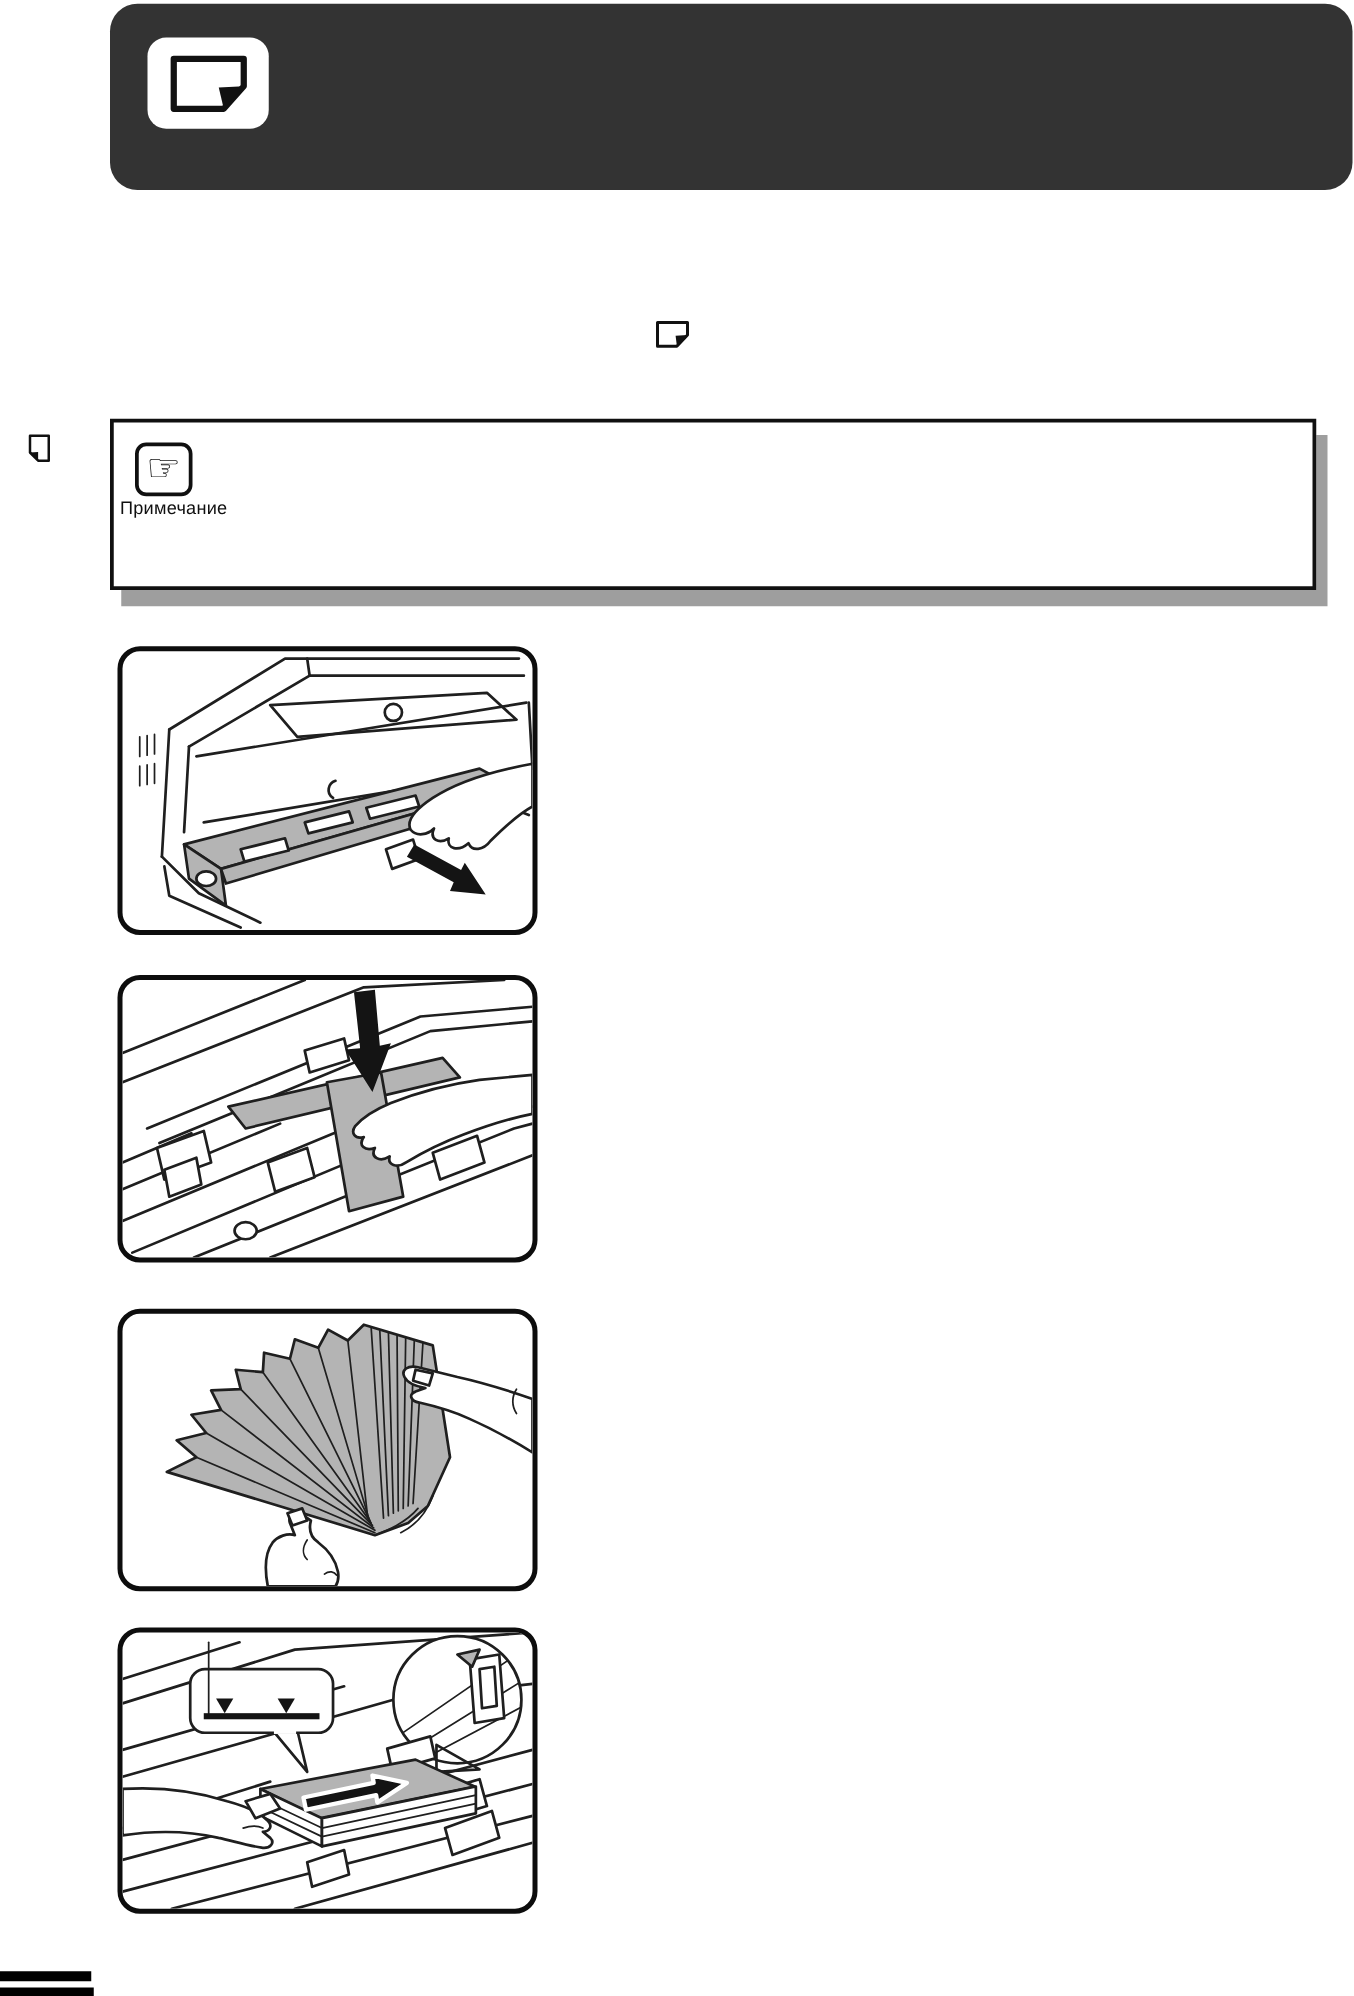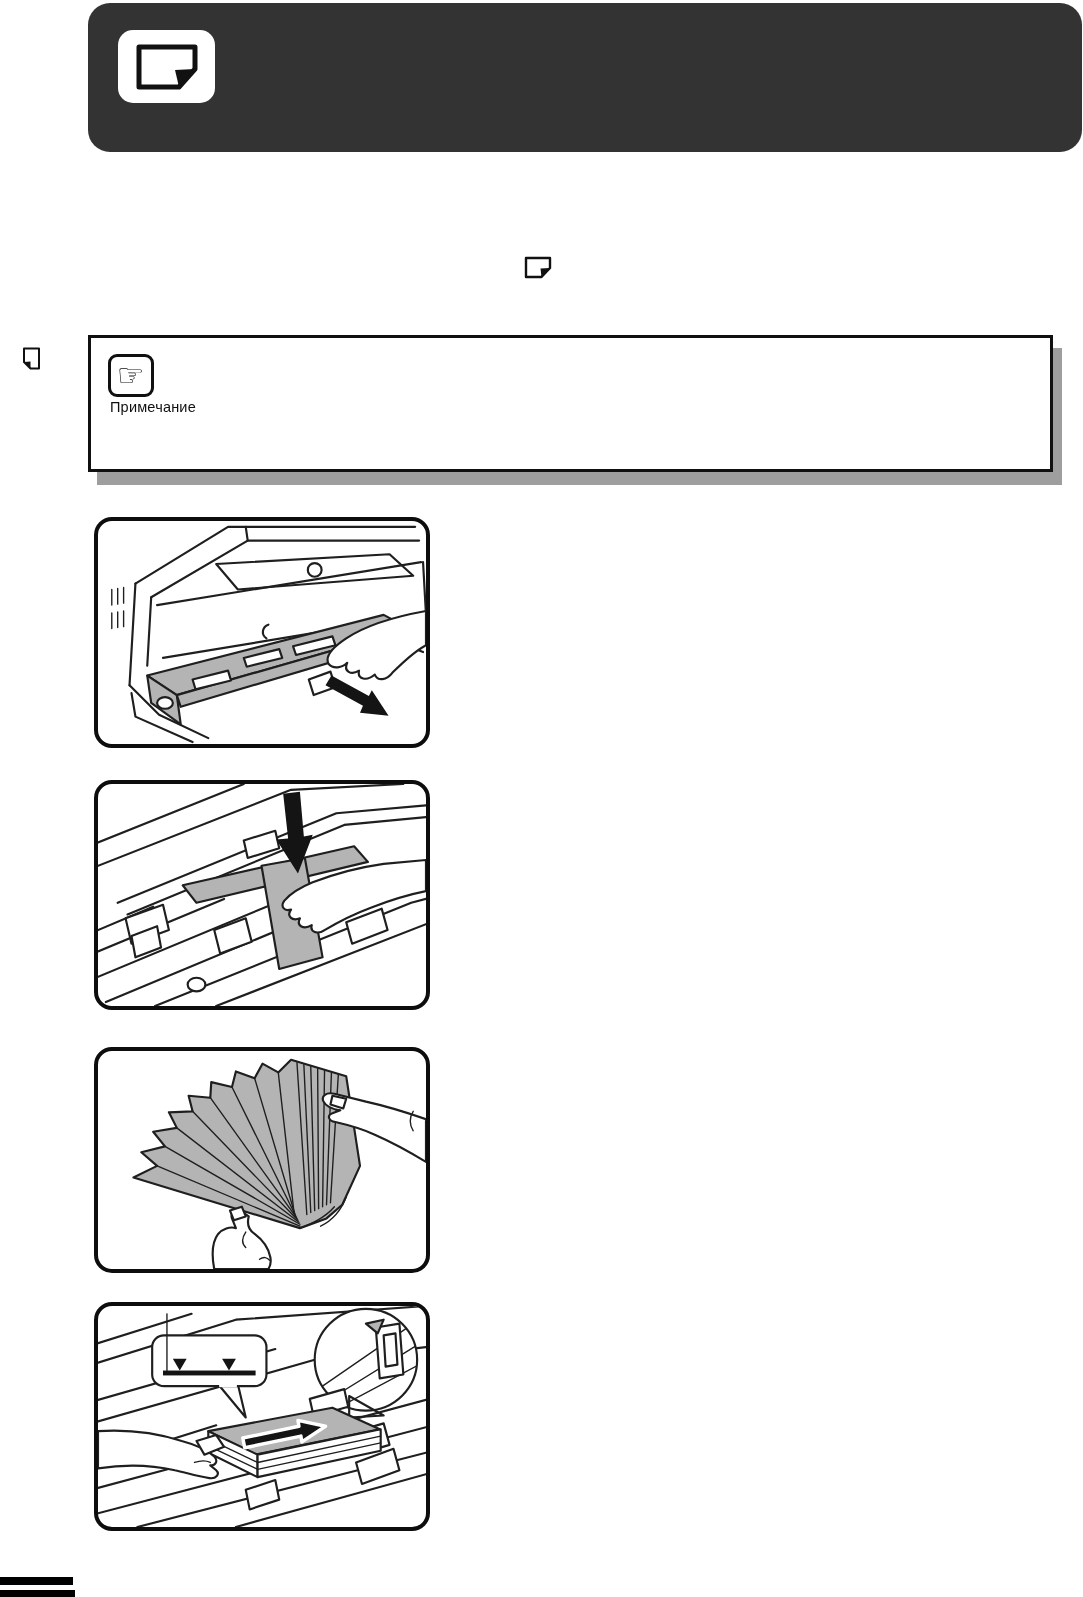--- a/index.html
+++ b/index.html
@@ -16,21 +16,21 @@
   
   .edge-icon{left:22px;top:347px;width:19px;height:23px}
   .inline-icon{left:524px;top:256px;width:28px;height:23px}
 
   
   .note-box{left:88px;top:335px;width:965px;height:137px;background:#fff;border:3px solid #101010;
             box-shadow:9px 13px 0 0 #9e9e9e}
   .note-icon-box{position:absolute;left:17px;top:16px;width:46px;height:43px;border:3px solid #101010;border-radius:9px;
                  display:flex;align-items:center;justify-content:center;font-size:31px;line-height:1;color:#101010;
                  font-family:"DejaVu Sans",sans-serif}
-  .note-label{position:absolute;left:19px;top:61px;font-size:14.5px;color:#101010;letter-spacing:.2px}
+  .note-label{position:absolute;left:5px;top:61px;font-size:14.5px;color:#101010;letter-spacing:.2px}
 
   
   .panel{border:4px solid #0d0d0d;border-radius:18px;background:#fff;overflow:hidden}
   .panel svg{display:block;width:100%;height:100%}
   .p1{left:94px;top:517px;width:336px;height:231px}
   .p2{left:94px;top:780px;width:336px;height:230px}
   .p3{left:94px;top:1047px;width:336px;height:226px}
   .p4{left:94px;top:1302px;width:336px;height:229px}
 
   

